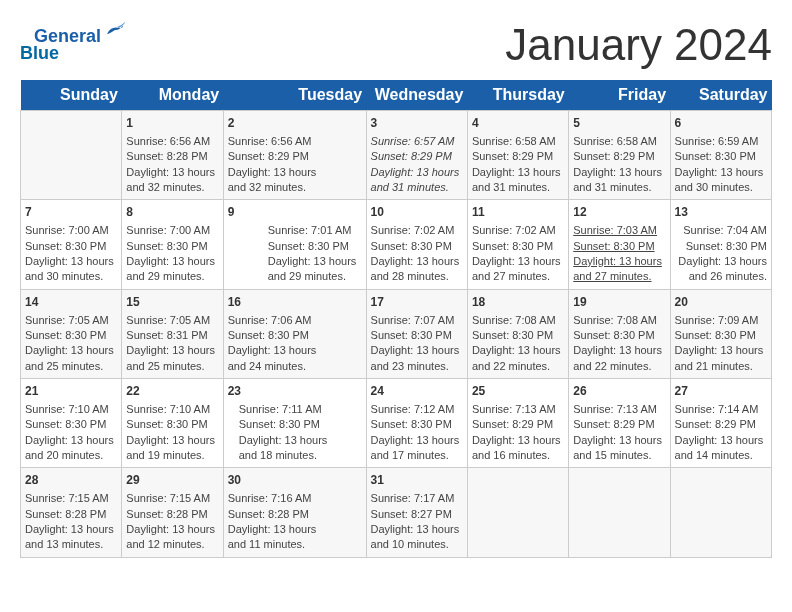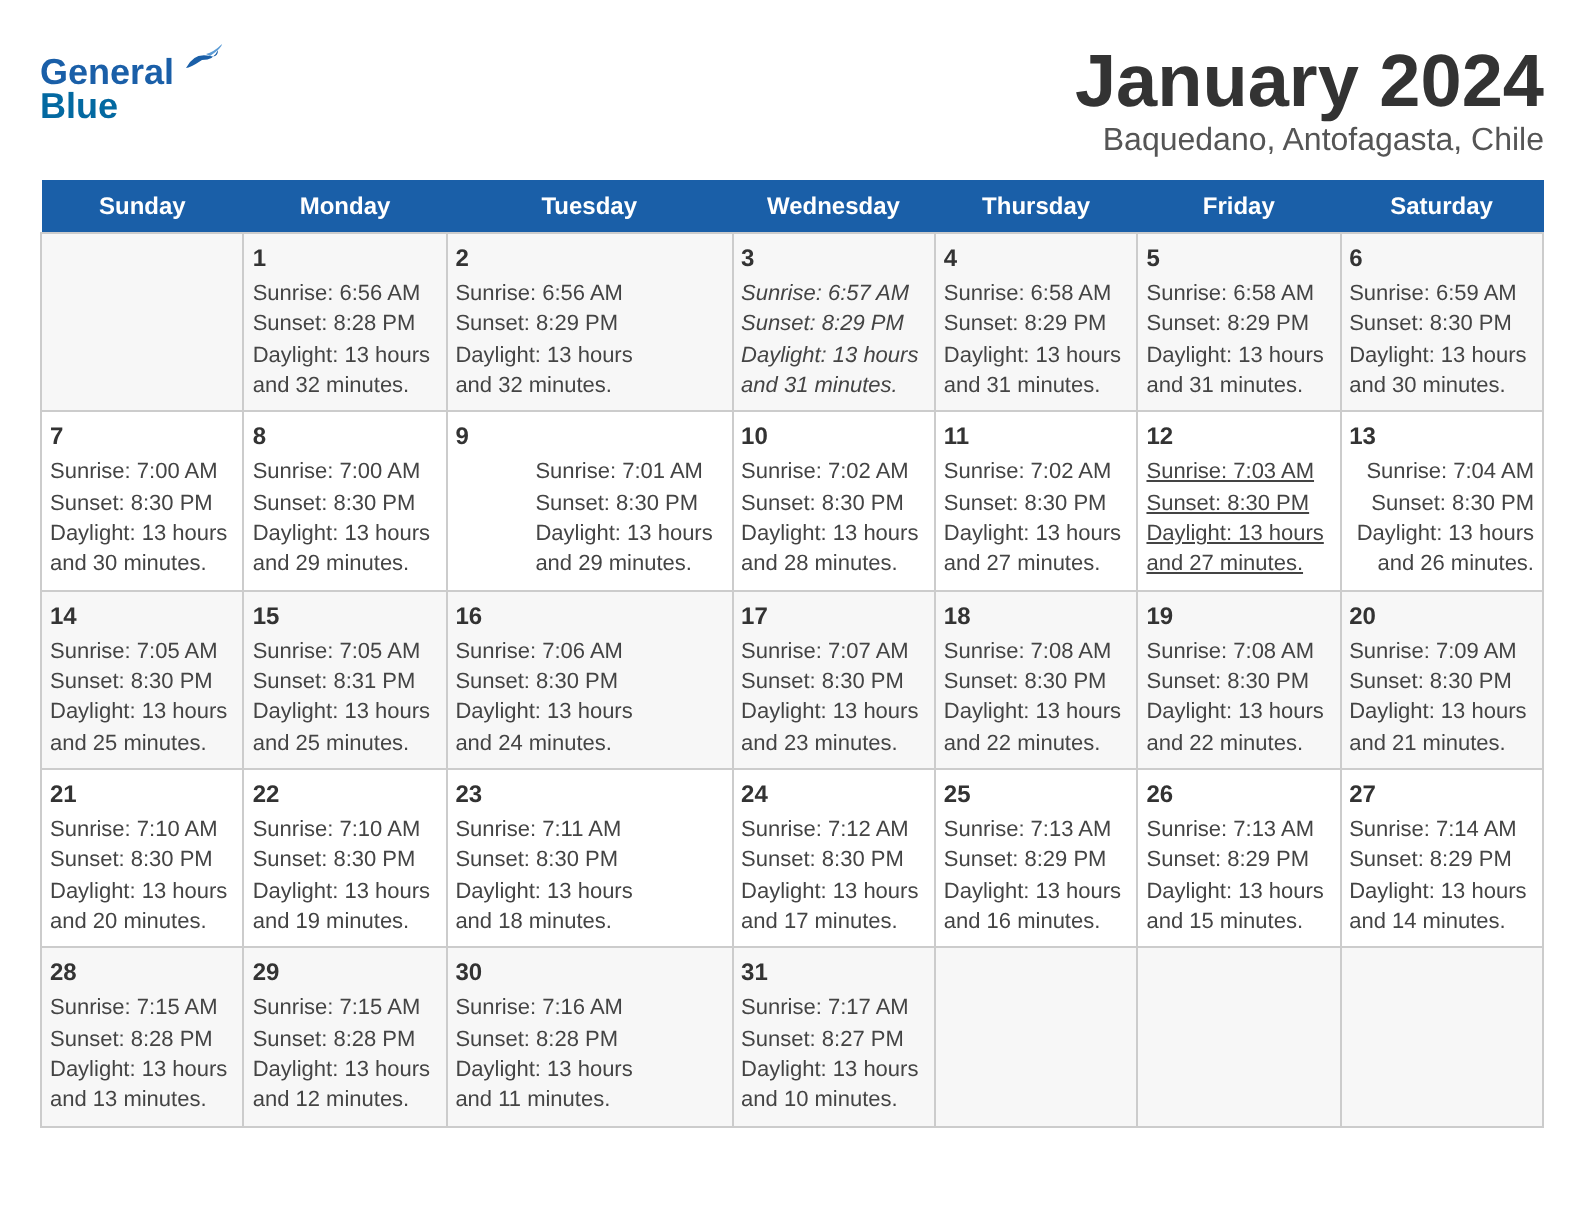--- a/index.html
+++ b/index.html
@@ -21,50 +21,51 @@
       align-items: center;
     }
     .logo-text {
       font-size: 18px;
       font-weight: bold;
       color: #333;
       line-height: 1.1;
     }
     .logo-text span {
       color: #1a5fa8;
+      margin-left: 14px;
     }
     .logo-icon {
       width: 22px;
       height: 22px;
       margin-left: 2px;
     }
     .title-block {
       text-align: right;
     }
     .title-block h1 {
-      font-size: 37px;
-      font-weight: bold;
+      font-size: 44px;
+      font-weight: normal;
       color: #333;
     }
     .title-block h2 {
       font-size: 16px;
       font-weight: normal;
       color: #555;
     }
     table {
       width: 100%;
       border-collapse: collapse;
       font-size: 11px;
     }
     thead tr th {
       background-color: #1a5fa8;
       color: #fff;
       padding: 6px 4px;
-      text-align: center;
-      font-size: 12px;
+      text-align: right;
+      font-size: 16px;
       font-weight: bold;
     }
     tbody tr td {
       border: 1px solid #ccc;
       padding: 4px 4px;
       vertical-align: top;
       min-height: 80px;
       height: 88px;
       color: #333;
       line-height: 1.4;
@@ -96,21 +97,20 @@
         <span class="logo-text"><span>General</span><svg class="logo-icon" viewBox="0 0 22 22" xmlns="http://www.w3.org/2000/svg">
               <path d="M4 14 Q8 6 16 8 Q20 9 20 5 Q18 10 12 10 Q6 14 4 14Z" fill="#1a5fa8"></path>
               <path d="M16 8 Q22 4 22 2 Q18 6 14 7Z" fill="#5b9bd5"></path>
             </svg></span>
       </div>
       <div style="font-size:18px;font-weight:bold;color:#0369a1;margin-top:-4px;">Blue</div>
     </div>
   </div>
   <div class="title-block">
     <h1>January 2024</h1>
-    <h2>Baquedano, Antofagasta, Chile</h2>
   </div>
 </div>
 
 <table>
   <thead>
     <tr id="header-row">
     <th>Sunday</th>
         <th>Monday</th>
         <th>Tuesday</th>
         <th>Wednesday</th>
@@ -277,21 +277,21 @@
         </td>
         <td>
           <span class="day-num">22</span>
           <div class="day-info" style="white-space: pre-line;">Sunrise: 7:10 AM
 Sunset: 8:30 PM
 Daylight: 13 hours
 and 19 minutes.</div>
         </td>
         <td>
           <span class="day-num">23</span>
-          <div class="day-info" style="white-space: pre-line;">Sunrise: 7:11 AM
+          <div class="day-info" style="white-space: pre-line; margin-left: 11px;">Sunrise: 7:11 AM
 Sunset: 8:30 PM
 Daylight: 13 hours
 and 18 minutes.</div>
         </td>
         <td>
           <span class="day-num">24</span>
           <div class="day-info" style="white-space: pre-line;">Sunrise: 7:12 AM
 Sunset: 8:30 PM
 Daylight: 13 hours
 and 17 minutes.</div>

